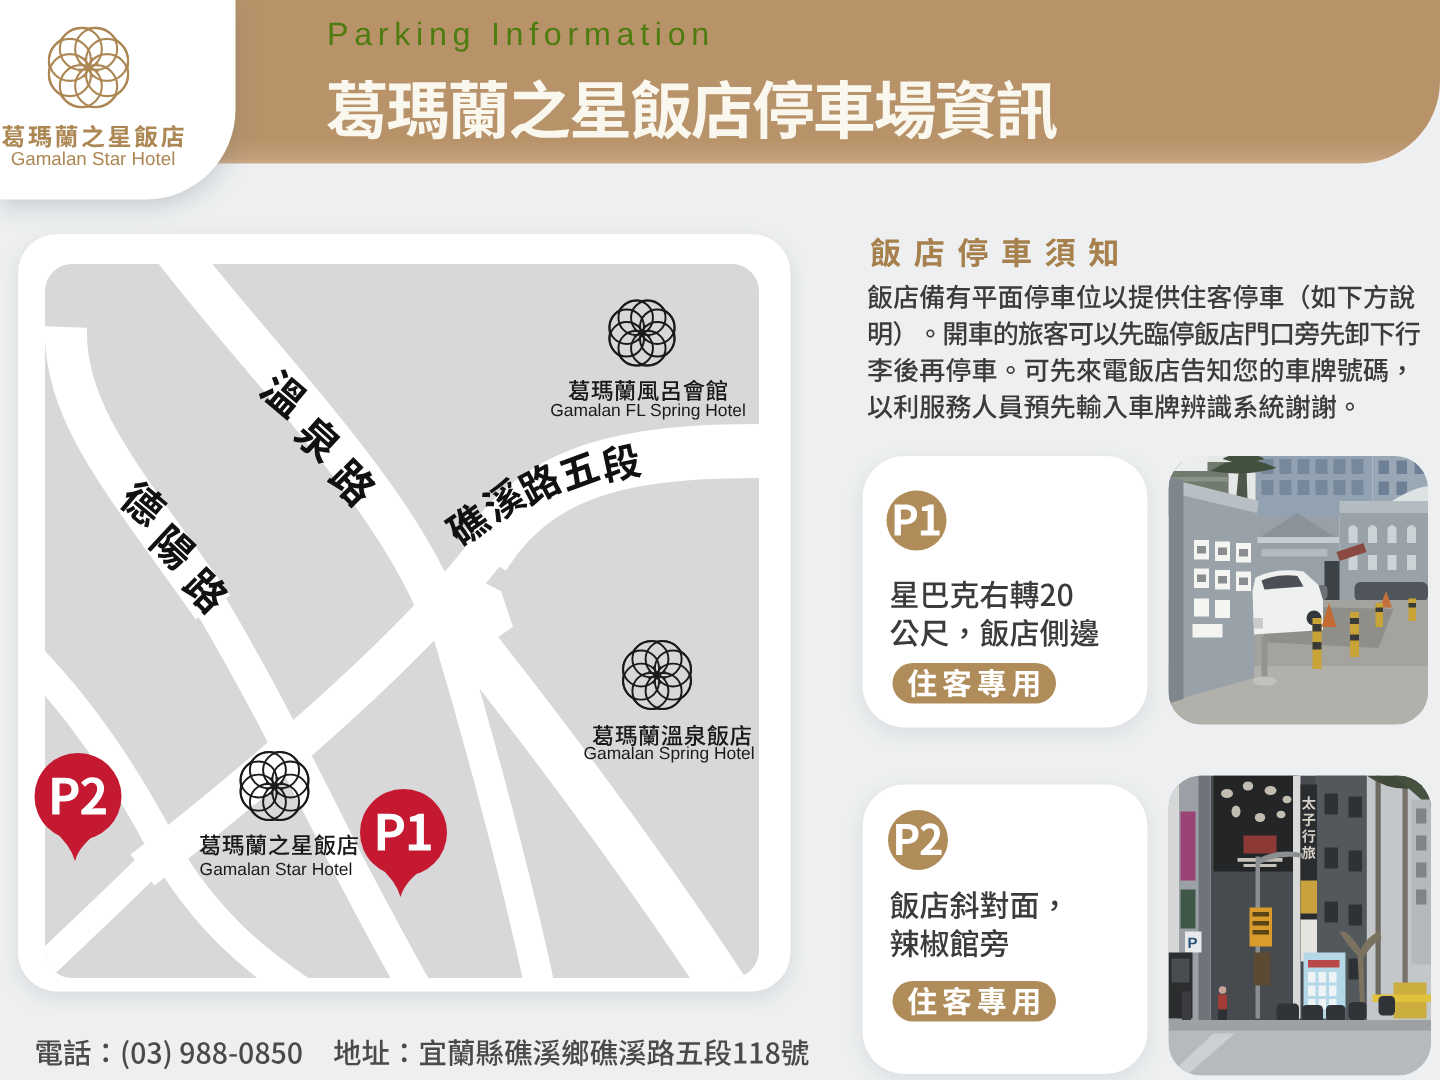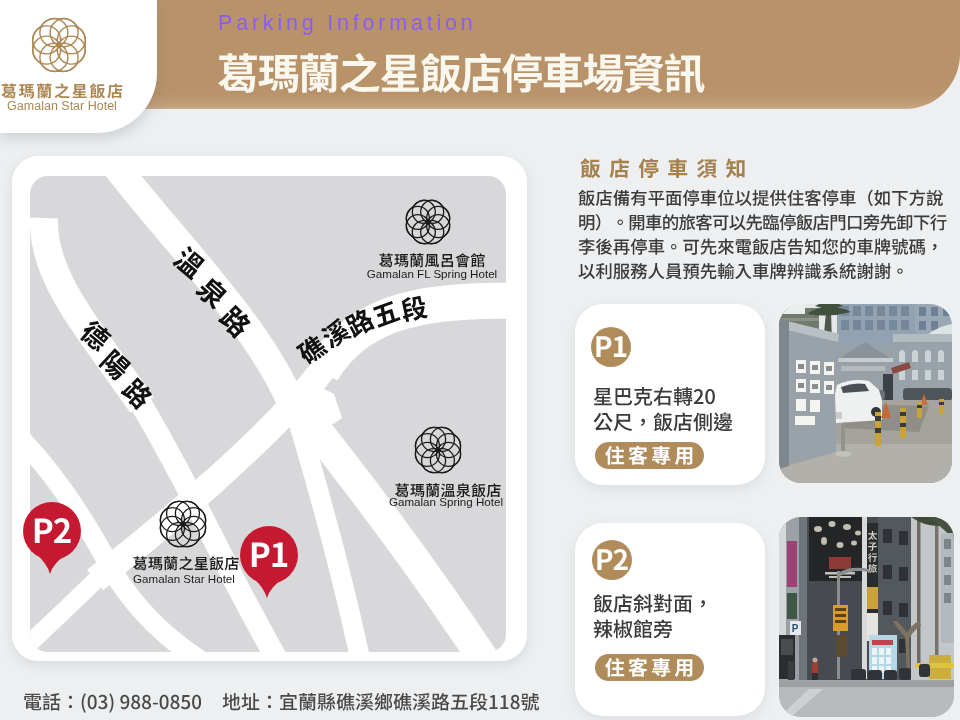--- a/index.html
+++ b/index.html
@@ -1,21 +1,21 @@
 <!DOCTYPE html>
 <html><head><meta charset="utf-8"><style>
 *{margin:0;padding:0;box-sizing:border-box}
 html,body{width:960px;height:720px;overflow:hidden}
 body{position:relative;background:#edeff0;font-family:"Liberation Sans",sans-serif}
 .abs{position:absolute}
 </style></head><body>
 
 <div class="abs" style="left:0;top:0;width:960px;height:109px;background:linear-gradient(180deg,#b8936a 0%,#b8936a 86%,#c3a07b 97%,#cbab89 100%);border-radius:0 0 55px 0"></div>
 
-<div class="abs" style="left:218px;top:11px;font-size:21.5px;letter-spacing:3.8px;color:#8b5cf6">Parking Information</div>
+<div class="abs" style="left:218px;top:11px;font-size:21.5px;letter-spacing:3.8px;color:#4d7c0f">Parking Information</div>
 
 <svg class="abs" width="760" height="70" viewBox="0 0 760 70" style="left:200px;top:39px">
 <g fill="#faf7ef">
       <path transform="translate(17.0,50.0)" d="M11.8 -19.4H29.9V-17.6H11.8ZM11.8 -23.9H29.9V-22.2H11.8ZM7.1 -26.8V-14.7H10.5C8.7 -11.6 5.5 -8.4 1.0 -5.9C2.1 -5.2 3.6 -3.5 4.2 -2.4C5.2 -3.0 6.0 -3.6 6.9 -4.2V-4.0C6.9 0.5 8.5 1.8 13.7 1.8C15.0 1.8 23.1 1.8 24.9 1.8L28.3 1.8C28.5 2.5 28.6 3.2 28.6 3.7C30.5 3.8 32.1 3.8 33.1 3.6C34.3 3.5 35.2 3.1 36.0 2.1C37.1 0.8 37.6 -2.6 38.1 -11.1C38.2 -11.7 38.3 -12.9 38.3 -12.9H15.1L16.0 -14.3L14.3 -14.7H34.9V-26.8ZM12.3 -9.2H20.5C19.2 -6.9 16.4 -5.2 13.2 -4.1C13.9 -3.7 14.8 -2.8 15.5 -2.1H13.4C11.6 -2.1 11.2 -2.6 11.2 -3.9V-8.1ZM33.3 -9.2C33.0 -3.7 32.5 -1.4 32.0 -0.8C31.6 -0.4 31.2 -0.3 30.7 -0.3H30.3L30.1 -2.4L29.1 -2.3L31.0 -4.6C29.4 -5.5 26.5 -6.9 24.1 -8.0C24.3 -8.4 24.5 -8.7 24.7 -9.2L24.4 -9.2ZM21.9 -5.3C24.0 -4.3 26.3 -3.1 27.9 -2.2L24.7 -2.1H17.5C19.1 -3.0 20.7 -4.0 21.9 -5.3ZM10.7 -35.7V-33.5H2.3V-29.1H10.7V-27.3H15.2V-29.1H19.7V-33.5H15.2V-35.7ZM22.2 -33.5V-29.1H26.5V-27.3H31.2V-29.1H39.9V-33.5H31.2V-35.7H26.5V-33.5Z"></path>
       <path transform="translate(57.6,50.0)" d="M21.3 -7.4C21.7 -4.8 22.0 -1.6 21.9 0.5L25.5 -0.1C25.5 -2.2 25.2 -5.4 24.6 -7.9ZM25.9 -7.6C26.7 -5.5 27.4 -2.8 27.6 -1.0L30.9 -2.0C30.6 -3.7 29.9 -6.5 29.0 -8.5ZM16.6 -8.8C16.3 -5.3 15.3 -1.8 13.3 0.3L17.1 2.2C19.2 -0.1 20.1 -4.0 20.6 -7.9ZM0.8 -7.5 1.8 -2.7C5.8 -3.7 11.0 -5.0 16.0 -6.3L15.5 -10.8L11.4 -9.9V-16.9H15.7V-21.5H11.4V-28.6H16.2V-33.3H1.8V-28.6H6.6V-21.5H2.0V-16.9H6.6V-8.7ZM27.1 -23.6V-21.2H22.2V-23.6ZM17.5 -34.1V-10.3H35.8C35.7 -8.0 35.5 -6.1 35.4 -4.7C35.2 -2.5 34.9 -1.4 34.6 -1.0C34.2 -0.5 33.8 -0.5 33.2 -0.5C32.6 -0.5 31.2 -0.5 29.7 -0.6C30.4 0.6 30.9 2.4 31.0 3.8C32.8 3.8 34.6 3.9 35.7 3.7C36.9 3.5 37.7 3.1 38.6 2.1C39.7 0.7 40.2 -3.2 40.6 -12.9C40.6 -13.4 40.7 -14.7 40.7 -14.7H31.6V-17.3H38.1V-21.2H31.6V-23.6H38.1V-27.5H31.6V-29.8H39.6V-34.1ZM27.1 -27.5H22.2V-29.8H27.1ZM27.1 -17.3V-14.7H22.2V-17.3ZM30.3 -8.4C31.2 -6.9 32.2 -4.9 32.6 -3.5L35.4 -4.7C35.0 -6.0 34.0 -8.1 33.0 -9.5Z"></path>
       <path transform="translate(98.2,50.0)" d="M11.7 -11.9V-3.6H16.3C14.4 -2.4 11.9 -1.2 9.6 -0.6C10.5 0.1 11.6 1.5 12.3 2.3C14.5 1.4 17.0 -0.1 18.9 -1.8V3.0H22.8V-2.1C24.7 -0.8 27.1 1.1 28.1 2.1L29.9 -0.2C30.4 0.9 30.9 2.4 31.1 3.5C33.4 3.5 35.2 3.4 36.5 2.7C37.8 2.0 38.1 0.9 38.1 -1.2V-27.2H22.2V-17.3H19.4V-27.2H3.9V3.7H8.6V-16.8H18.9V-15.6H10.7V-13.0H18.9V-11.9ZM22.8 -13.0H31.4V-15.6H22.8V-16.8H33.3V-1.2C33.3 -0.7 33.2 -0.5 32.8 -0.5L30.1 -0.6L30.2 -0.6C29.4 -1.1 27.0 -2.6 25.2 -3.6H30.2V-11.9H22.8ZM15.0 -20.9V-19.7H8.6V-20.9ZM15.0 -23.2H8.6V-24.4H15.0ZM26.7 -20.8H33.3V-19.7H26.7ZM26.7 -23.2V-24.4H33.3V-23.2ZM15.5 -8.6C16.0 -7.8 16.6 -6.8 16.9 -6.2H14.9V-9.4H19.3V-6.2H17.0L18.8 -6.9C18.4 -7.6 17.8 -8.6 17.3 -9.2ZM24.4 -9.4C24.1 -8.7 23.4 -7.6 22.9 -6.8L24.4 -6.2H22.4V-9.4H26.9V-6.2H24.6C25.1 -6.8 25.7 -7.5 26.3 -8.5ZM9.8 -35.7V-33.8H2.2V-29.7H9.8V-27.9H14.8V-29.7H20.2V-33.8H14.8V-35.7ZM21.8 -33.8V-29.7H27.5V-27.9H32.5V-29.7H39.8V-33.8H32.5V-35.7H27.5V-33.8Z"></path>
       <path transform="translate(138.8,50.0)" d="M10.5 -6.6C8.1 -6.6 4.7 -4.3 1.7 -1.1L5.4 3.7C7.1 1.0 9.0 -1.8 10.3 -1.8C11.2 -1.8 12.6 -0.5 14.4 0.7C17.3 2.4 20.7 2.9 25.9 2.9C30.1 2.9 36.4 2.7 39.4 2.5C39.5 1.1 40.3 -1.5 40.8 -2.9C36.8 -2.3 30.4 -1.9 26.1 -1.9C21.6 -1.9 18.1 -2.2 15.5 -3.8C23.9 -9.4 32.7 -17.7 38.0 -25.6L34.1 -28.1L33.1 -27.9H23.2L25.8 -29.4C24.8 -31.2 22.6 -34.1 21.0 -36.2L16.5 -33.8C17.7 -32.0 19.3 -29.7 20.3 -27.9H3.9V-22.9H29.3C24.8 -17.2 17.6 -10.8 10.7 -6.6Z"></path>
       <path transform="translate(179.4,50.0)" d="M11.5 -24.6H30.2V-22.3H11.5ZM11.5 -30.4H30.2V-28.2H11.5ZM6.6 -34.2V-18.5H8.5C7.0 -15.2 4.3 -12.0 1.5 -9.9C2.7 -9.2 4.8 -7.7 5.8 -6.8C7.0 -7.9 8.4 -9.4 9.6 -11.0H18.6V-8.4H7.7V-4.5H18.6V-1.6H2.5V2.7H39.6V-1.6H23.8V-4.5H35.1V-8.4H23.8V-11.0H37.0V-15.2H23.8V-17.8H18.6V-15.2H12.4C12.9 -16.0 13.3 -16.8 13.7 -17.5L10.2 -18.5H35.4V-34.2Z"></path>
       <path transform="translate(220.0,50.0)" d="M3.5 3.8C4.5 3.1 5.8 2.4 13.9 -0.5C14.3 0.6 14.6 1.7 14.8 2.5L17.4 1.4C18.5 1.9 20.4 3.1 21.2 3.9C21.8 2.9 22.2 1.9 22.6 0.9C23.5 1.8 24.4 3.1 24.9 4.0C27.5 2.4 29.7 0.5 31.7 -1.9C33.4 0.4 35.5 2.2 38.0 3.7C38.7 2.4 40.2 0.6 41.2 -0.3C38.6 -1.6 36.3 -3.6 34.5 -6.0C37.0 -10.5 38.7 -16.2 39.6 -23.2L36.6 -24.1L35.8 -23.9H25.2V-28.9H38.9V-33.4H20.8L20.8 -28.9V-18.6C20.8 -13.1 20.6 -5.9 18.2 -0.4C17.5 -2.5 16.3 -5.3 15.4 -7.6L11.8 -6.3L12.6 -4.1L8.0 -2.6V-7.8H17.6V-22.9H3.7V-2.9C3.7 -1.3 2.8 -0.7 2.0 -0.3C2.6 0.7 3.3 2.7 3.5 3.8ZM34.4 -19.5C33.8 -16.3 32.8 -13.3 31.6 -10.6C30.3 -13.3 29.2 -16.3 28.5 -19.5ZM23.0 -0.3C24.6 -5.1 25.1 -10.8 25.2 -15.6C26.2 -12.1 27.4 -8.9 29.0 -6.0C27.3 -3.7 25.3 -1.7 23.0 -0.3ZM13.6 -13.7V-11.4H8.0V-13.7ZM13.6 -17.2H8.0V-19.3H13.6ZM10.7 -29.8C11.9 -29.1 13.3 -28.3 14.4 -27.5H8.7C9.4 -28.3 10.1 -29.0 10.7 -29.8ZM9.7 -36.1C7.9 -32.7 4.4 -29.6 1.1 -27.6C1.8 -26.5 2.9 -23.9 3.2 -22.8C4.5 -23.8 5.9 -24.9 7.3 -26.1V-24.4H14.7V-27.3C15.8 -26.7 16.7 -26.0 17.3 -25.5L19.7 -29.2C18.1 -30.3 15.4 -31.9 13.1 -33.1L13.9 -34.6Z"></path>
       <path transform="translate(260.6,50.0)" d="M12.3 -12.6V3.2H17.2V1.6H32.0V3.2H37.2V-12.6H26.2V-16.4H39.1V-21.0H26.2V-24.9H21.0V-12.6ZM17.2 -2.9V-8.0H32.0V-2.9ZM19.0 -34.7C19.6 -33.6 20.2 -32.3 20.5 -31.0H4.7V-20.3C4.7 -14.1 4.5 -5.2 0.8 0.8C2.1 1.3 4.4 2.9 5.3 3.8C9.3 -2.9 9.9 -13.4 9.9 -20.3V-26.2H40.2V-31.0H26.2C25.7 -32.5 24.9 -34.3 24.1 -35.7Z"></path>

